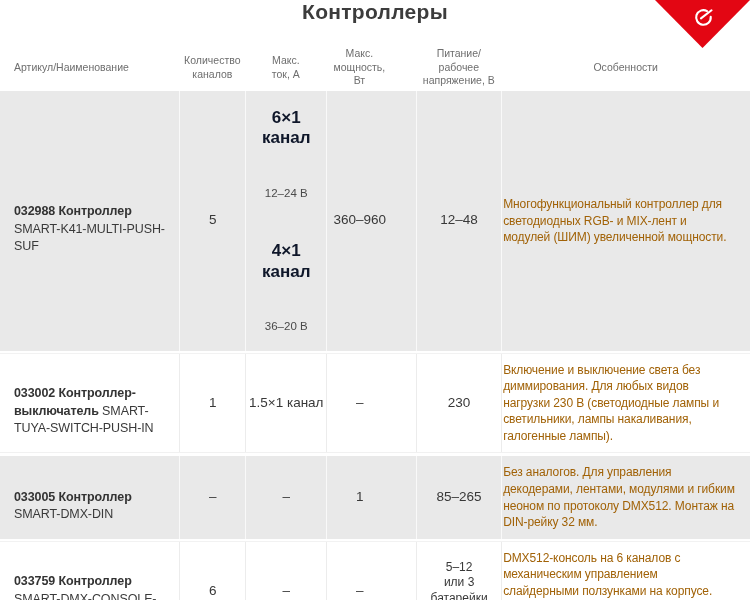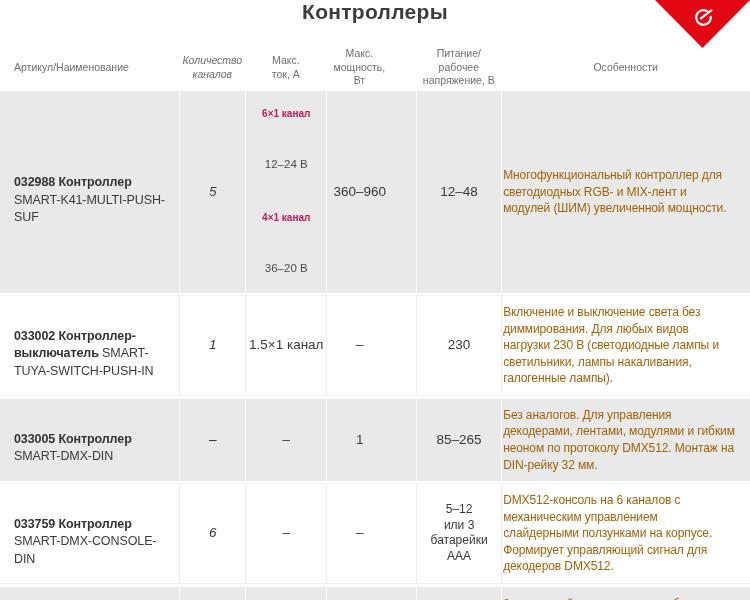--- a/index.html
+++ b/index.html
@@ -38,21 +38,21 @@
     height: 47px;
     align-items: center;
     color: #6e6e6e;
     font-size: 10.5px;
     line-height: 1.3;
   }
   .th { text-align: center; white-space: pre-line; box-sizing: border-box; }
   .th.c1 { text-align: left; padding-left: 14px; }
 
   .c1 { width: 185px; }
-  .c2 { width: 68px; font-style: italic; }
+  .c2 { width: 68px; }
   .c3 { width: 84px; }
   .c4 { width: 68px; }
   .c5 { width: 88px; margin-left: 24px; }
   .c6 { width: 257px; }
 
   .row { display: flex; margin-bottom: 3px; }
   .row.gray  { background: #e9e9e9; }
   .row.white { background: #ffffff; border-top: 1px solid #f2f2f2; border-bottom: 1px solid #f1f1f1; }
   .row.white { margin-top: -1px; }
 
@@ -67,21 +67,21 @@
   .name-text { font-size: 12.5px; line-height: 1.4; color: #3a3a3a; letter-spacing: -0.1px; }
   .name-text b { font-weight: bold; color: #333; }
 
   .cell.val {
     align-items: center; text-align: center;
     font-size: 13.5px; color: #383838;
     white-space: pre-line; line-height: 1.25;
   }
   .cur-group { text-align: center; }
   .cur-group + .cur-group { margin-top: 7px; }
-  .cur-ch { font-weight: bold; font-size: 10px; color: #be185d; line-height: 1.2; }
+  .cur-ch { font-weight: bold; font-size: 17px; color: #0f172a; line-height: 1.2; }
   .cur-v  { font-size: 11.5px; color: #4a4a4a; line-height: 1.3; margin-top: 20px; }
 
   .cell.features {
     align-items: flex-start;
     padding: 8px 14px 8px 1px;
     font-size: 12px; line-height: 1.38;
     color: #a16207; letter-spacing: -0.1px;
   }
 
   .h76 { min-height: 76px; }

